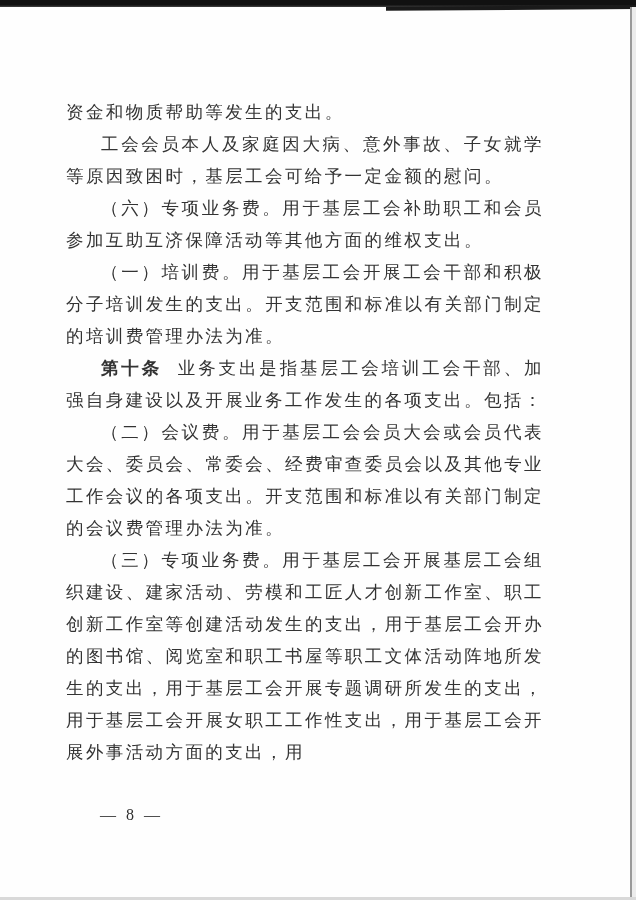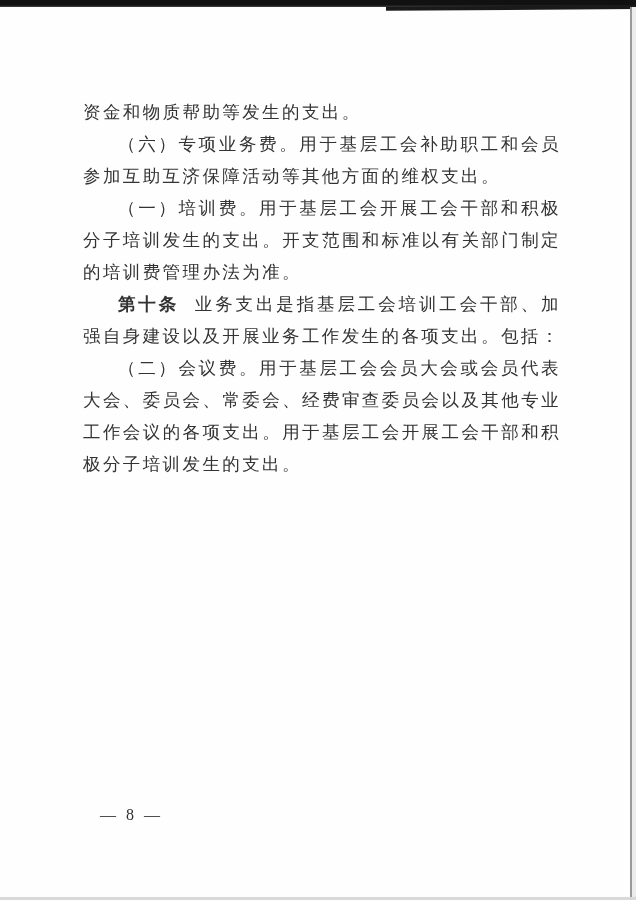--- a/index.html
+++ b/index.html
@@ -41,21 +41,21 @@
   .scan-bottom {
     position: absolute;
     bottom: 0; left: 0;
     width: 636px; height: 3px;
     background: #d9d9d9;
   }
   
   .content {
     position: absolute;
     top: 96px;
-    left: 83px;
+    left: 66px;
     width: 478px;
     font-size: 17.5px;
     line-height: 32px;
     letter-spacing: 2.4px;
     color: #333;
     text-align: justify;
     text-justify: inter-character;
   }
   .para {
     margin: 0;
@@ -82,29 +82,31 @@
 
 <div class="page">
 
   <div class="scan-top"></div>
   <div class="scan-right"></div>
   <div class="scan-bottom"></div>
 
   <div class="content">
     <p class="para no-indent">资金和物质帮助等发生的支出。</p>
 
+    <p class="para">工会会员本人及家庭因大病、意外事故、子女就学等原因致困时，基层工会可给予一定金额的慰问。</p>
 
 
     <p class="para">（六）专项业务费。用于基层工会补助职工和会员参加互助互济保障活动等其他方面的维权支出。</p>
 
     <p class="para">（一）培训费。用于基层工会开展工会干部和积极分子培训发生的支出。开支范围和标准以有关部门制定的培训费管理办法为准。</p>
 
     <p class="para">
       <span class="bold-label">第十条</span><span>业务支出是指基层工会培训工会干部、加强自身建设以及开展业务工作发生的各项支出。包括：</span>
     </p>
 
-    <p class="para">（二）会议费。用于基层工会会员大会或会员代表大会、委员会、常委会、经费审查委员会以及其他专业工作会议的各项支出。用于基层工会开展工会干部和积极分子培训发生的支出。</p>
+    <p class="para">（二）会议费。用于基层工会会员大会或会员代表大会、委员会、常委会、经费审查委员会以及其他专业工作会议的各项支出。开支范围和标准以有关部门制定的会议费管理办法为准。</p>
 
+    <p class="para">（三）专项业务费。用于基层工会开展基层工会组织建设、建家活动、劳模和工匠人才创新工作室、职工创新工作室等创建活动发生的支出，用于基层工会开办的图书馆、阅览室和职工书屋等职工文体活动阵地所发生的支出，用于基层工会开展专题调研所发生的支出，用于基层工会开展女职工工作性支出，用于基层工会开展外事活动方面的支出，用</p>
   </div>
 
   <div class="footer">— 8 —</div>
 
 </div>
 
 </body></html>

